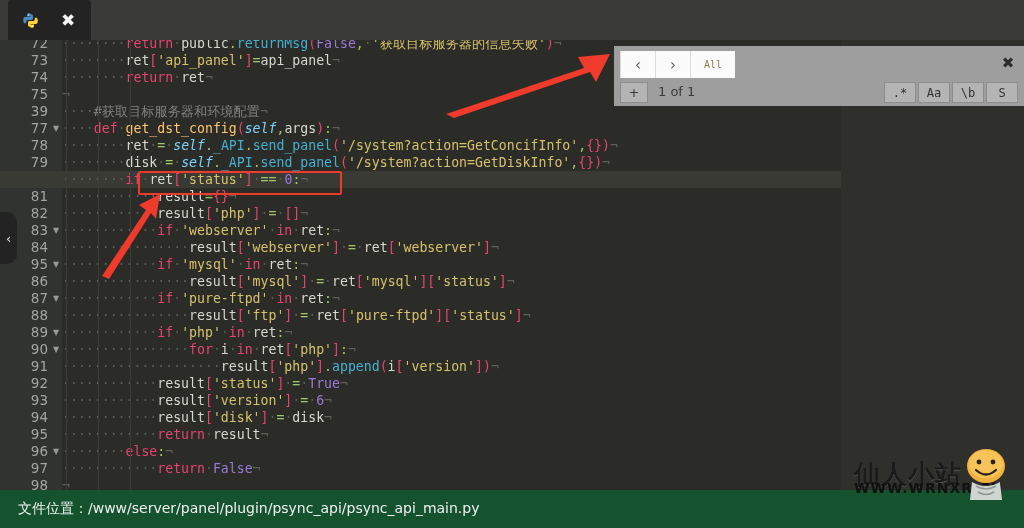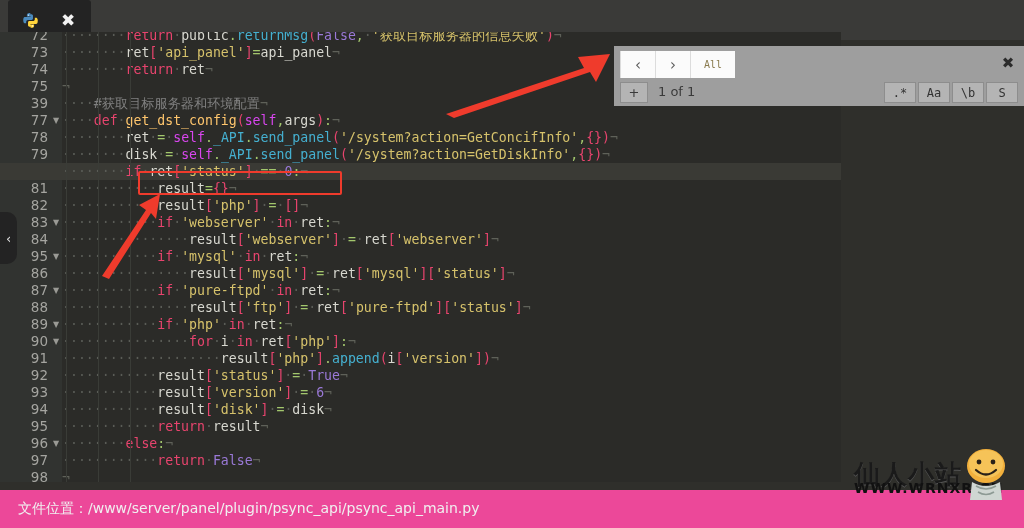--- a/index.html
+++ b/index.html
@@ -28,21 +28,21 @@
     font-family:"DejaVu Sans",sans-serif;white-space:nowrap;
   }
   #tab .tabclose{
     color:#f2f2f2;font-size:17px;font-weight:bold;margin-left:12px;
     font-family:"DejaVu Sans",sans-serif;line-height:1;
   }
   #greenline{position:absolute;left:8px;top:40px;width:335px;height:2px;background:#3fcc3f;}
 
   
   #editor{
-    position:absolute;left:0;top:32px;width:841px;height:450px;
+    position:absolute;left:0;top:40px;width:841px;height:450px;
     background:#2b2b28;overflow:hidden;
   }
   #gutter{
     position:absolute;left:0;top:0;width:62px;height:450px;
     background:#313330;
   }
   .lnum{
     position:absolute;left:0;width:48px;text-align:right;
     color:#a5a5a0;font-size:13.5px;
     font-family:"DejaVu Sans",sans-serif;
@@ -62,21 +62,21 @@
     color:#d8d8d0;
   }
   .cline span{white-space:pre;}
   
   .dot{color:#5a5c56;}
   .kw{color:#e8446e;}           
   .fn{color:#ffc66d;}           
   .str{color:#d6c26b;}          
   .num{color:#9a79d7;}          
   .var{color:#d8d8d0;}
-  .self{color:#d946ef;}
+  .self{color:#7dd3fc;font-style:italic;}
   .op{color:#a3c76d;}
   .paren{color:#e8446e;}
   .cmt{color:#808080;}
   .eol{color:#5f6159;}
   .meth{color:#45b0d0;}
   #hl80{
     position:absolute;left:0;right:0;height:17px;background:#3a3a35;
   }
   #vline{position:absolute;top:0;width:1px;height:450px;background:#3a3c37;}
 
@@ -134,21 +134,21 @@
   
   #redbox{
     position:absolute;left:138px;top:171px;width:200px;height:20px;
     border:2.5px solid #ef3b2c;border-radius:2px;pointer-events:none;
   }
   .arrowsvg{position:absolute;pointer-events:none;}
 
   
   #status{
     position:absolute;left:0;top:490px;width:1024px;height:38px;
-    background:#ec4899;
+    background:#14532d;
   }
   #status .txt{
     position:absolute;left:18px;top:10px;
     color:#f0f0f0;font-size:14px;
     font-family:"DejaVu Sans",sans-serif;
   }
   
   #wm{position:absolute;right:8px;bottom:24px;width:168px;height:58px;}
   #wm .cn{
     position:absolute;left:6px;top:11px;

